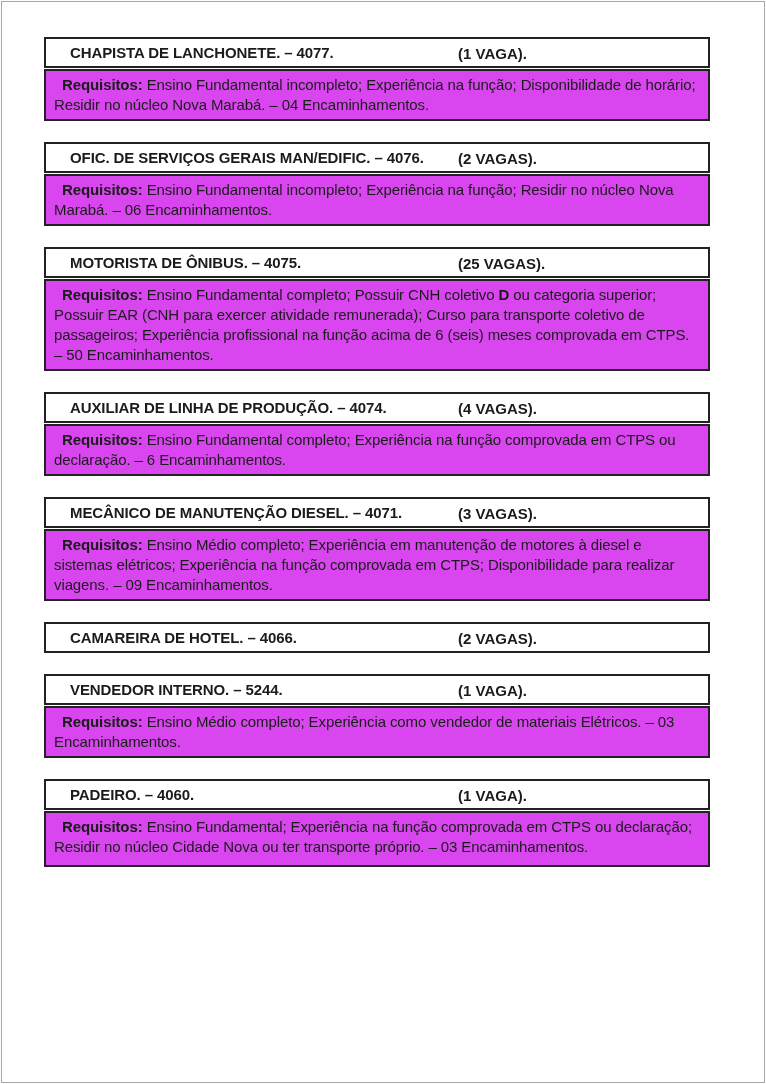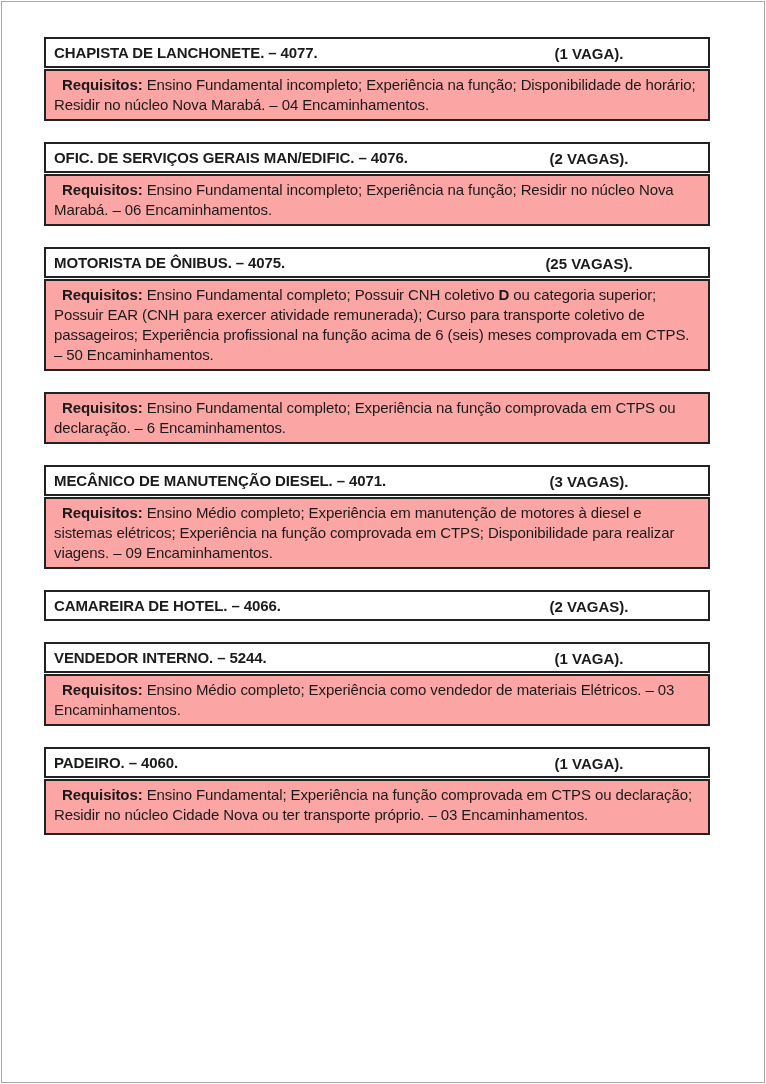--- a/index.html
+++ b/index.html
@@ -29,40 +29,39 @@
     position: relative;
     border: 2px solid #222222;
     height: 31px;
     display: flex;
     align-items: center;
     background: #ffffff;
   }
   .job-title {
     font-weight: bold;
     font-size: 15px;
-    padding-left: 8px;
+    padding-left: 24px;
     letter-spacing: -0.1px;
     white-space: nowrap;
   }
   .job-vacancies {
     position: absolute;
     left: 412px;
     width: 262px;
     top: 50%;
     transform: translateY(-50%);
-    text-align: center;
     font-weight: bold;
     font-size: 15px;
     white-space: nowrap;
   }
   .job-req {
     margin-top: 1px;
     border: 2px solid #222222;
     padding: 4px 8px;
-    background: #fca5a5;
+    background: #d946ef;
   }
   .job-req p {
     font-size: 15px;
     line-height: 20px;
     text-indent: 8px;
     letter-spacing: -0.1px;
   }
   .job-req b { font-weight: bold; }
   .req-tall { padding-bottom: 8px; }
 </style>
@@ -97,20 +96,24 @@
     <div class="job-header">
       <span class="job-title">MOTORISTA DE ÔNIBUS. – 4075.</span>
       <span class="job-vacancies">(25 VAGAS).</span>
     </div>
     <div class="job-req">
       <p><b>Requisitos:</b><span> Ensino Fundamental completo; Possuir CNH coletivo </span><b>D</b><span> ou categoria superior; Possuir EAR (CNH para exercer atividade remunerada); Curso para transporte coletivo de passageiros; Experiência profissional na função acima de 6 (seis) meses comprovada em CTPS. – 50 Encaminhamentos.</span></p>
     </div>
   </section>
 
   <section class="job">
+    <div class="job-header">
+      <span class="job-title">AUXILIAR DE LINHA DE PRODUÇÃO. – 4074.</span>
+      <span class="job-vacancies">(4 VAGAS).</span>
+    </div>
     <div class="job-req">
       <p><b>Requisitos:</b><span> Ensino Fundamental completo; Experiência na função comprovada em CTPS ou declaração. – 6 Encaminhamentos.</span></p>
     </div>
   </section>
 
   <section class="job">
     <div class="job-header">
       <span class="job-title">MECÂNICO DE MANUTENÇÃO DIESEL. – 4071.</span>
       <span class="job-vacancies">(3 VAGAS).</span>
     </div>

